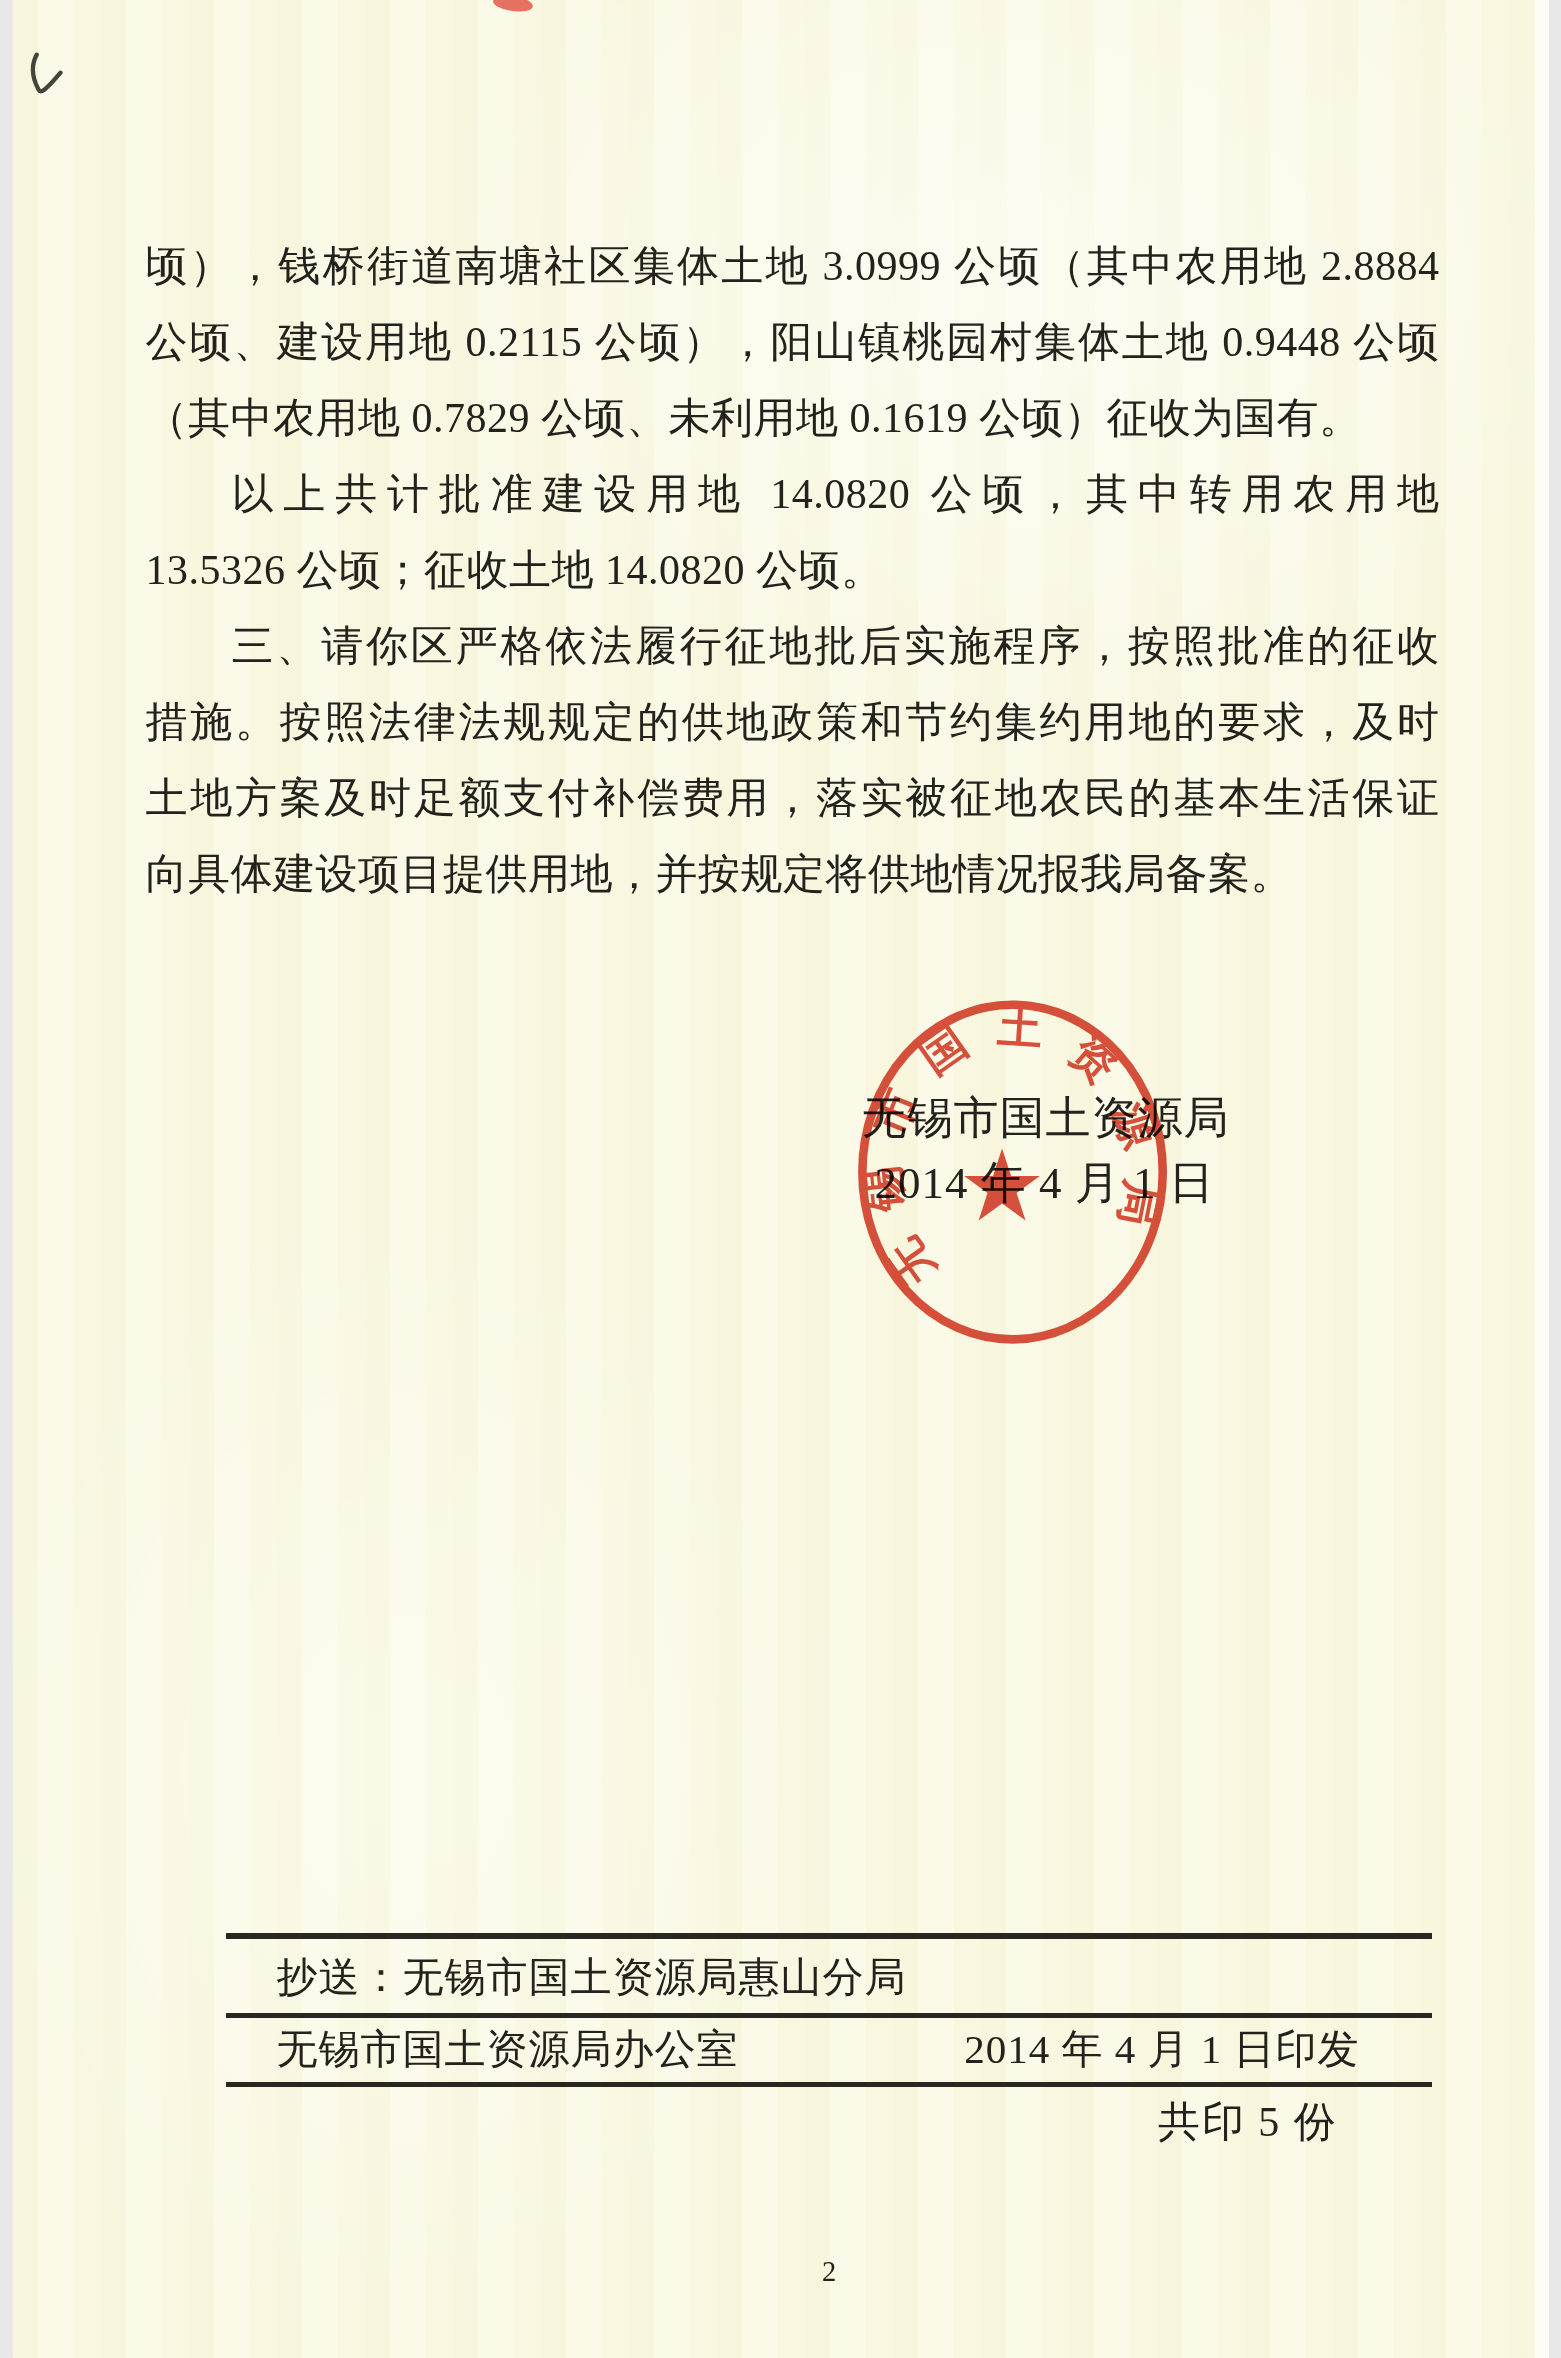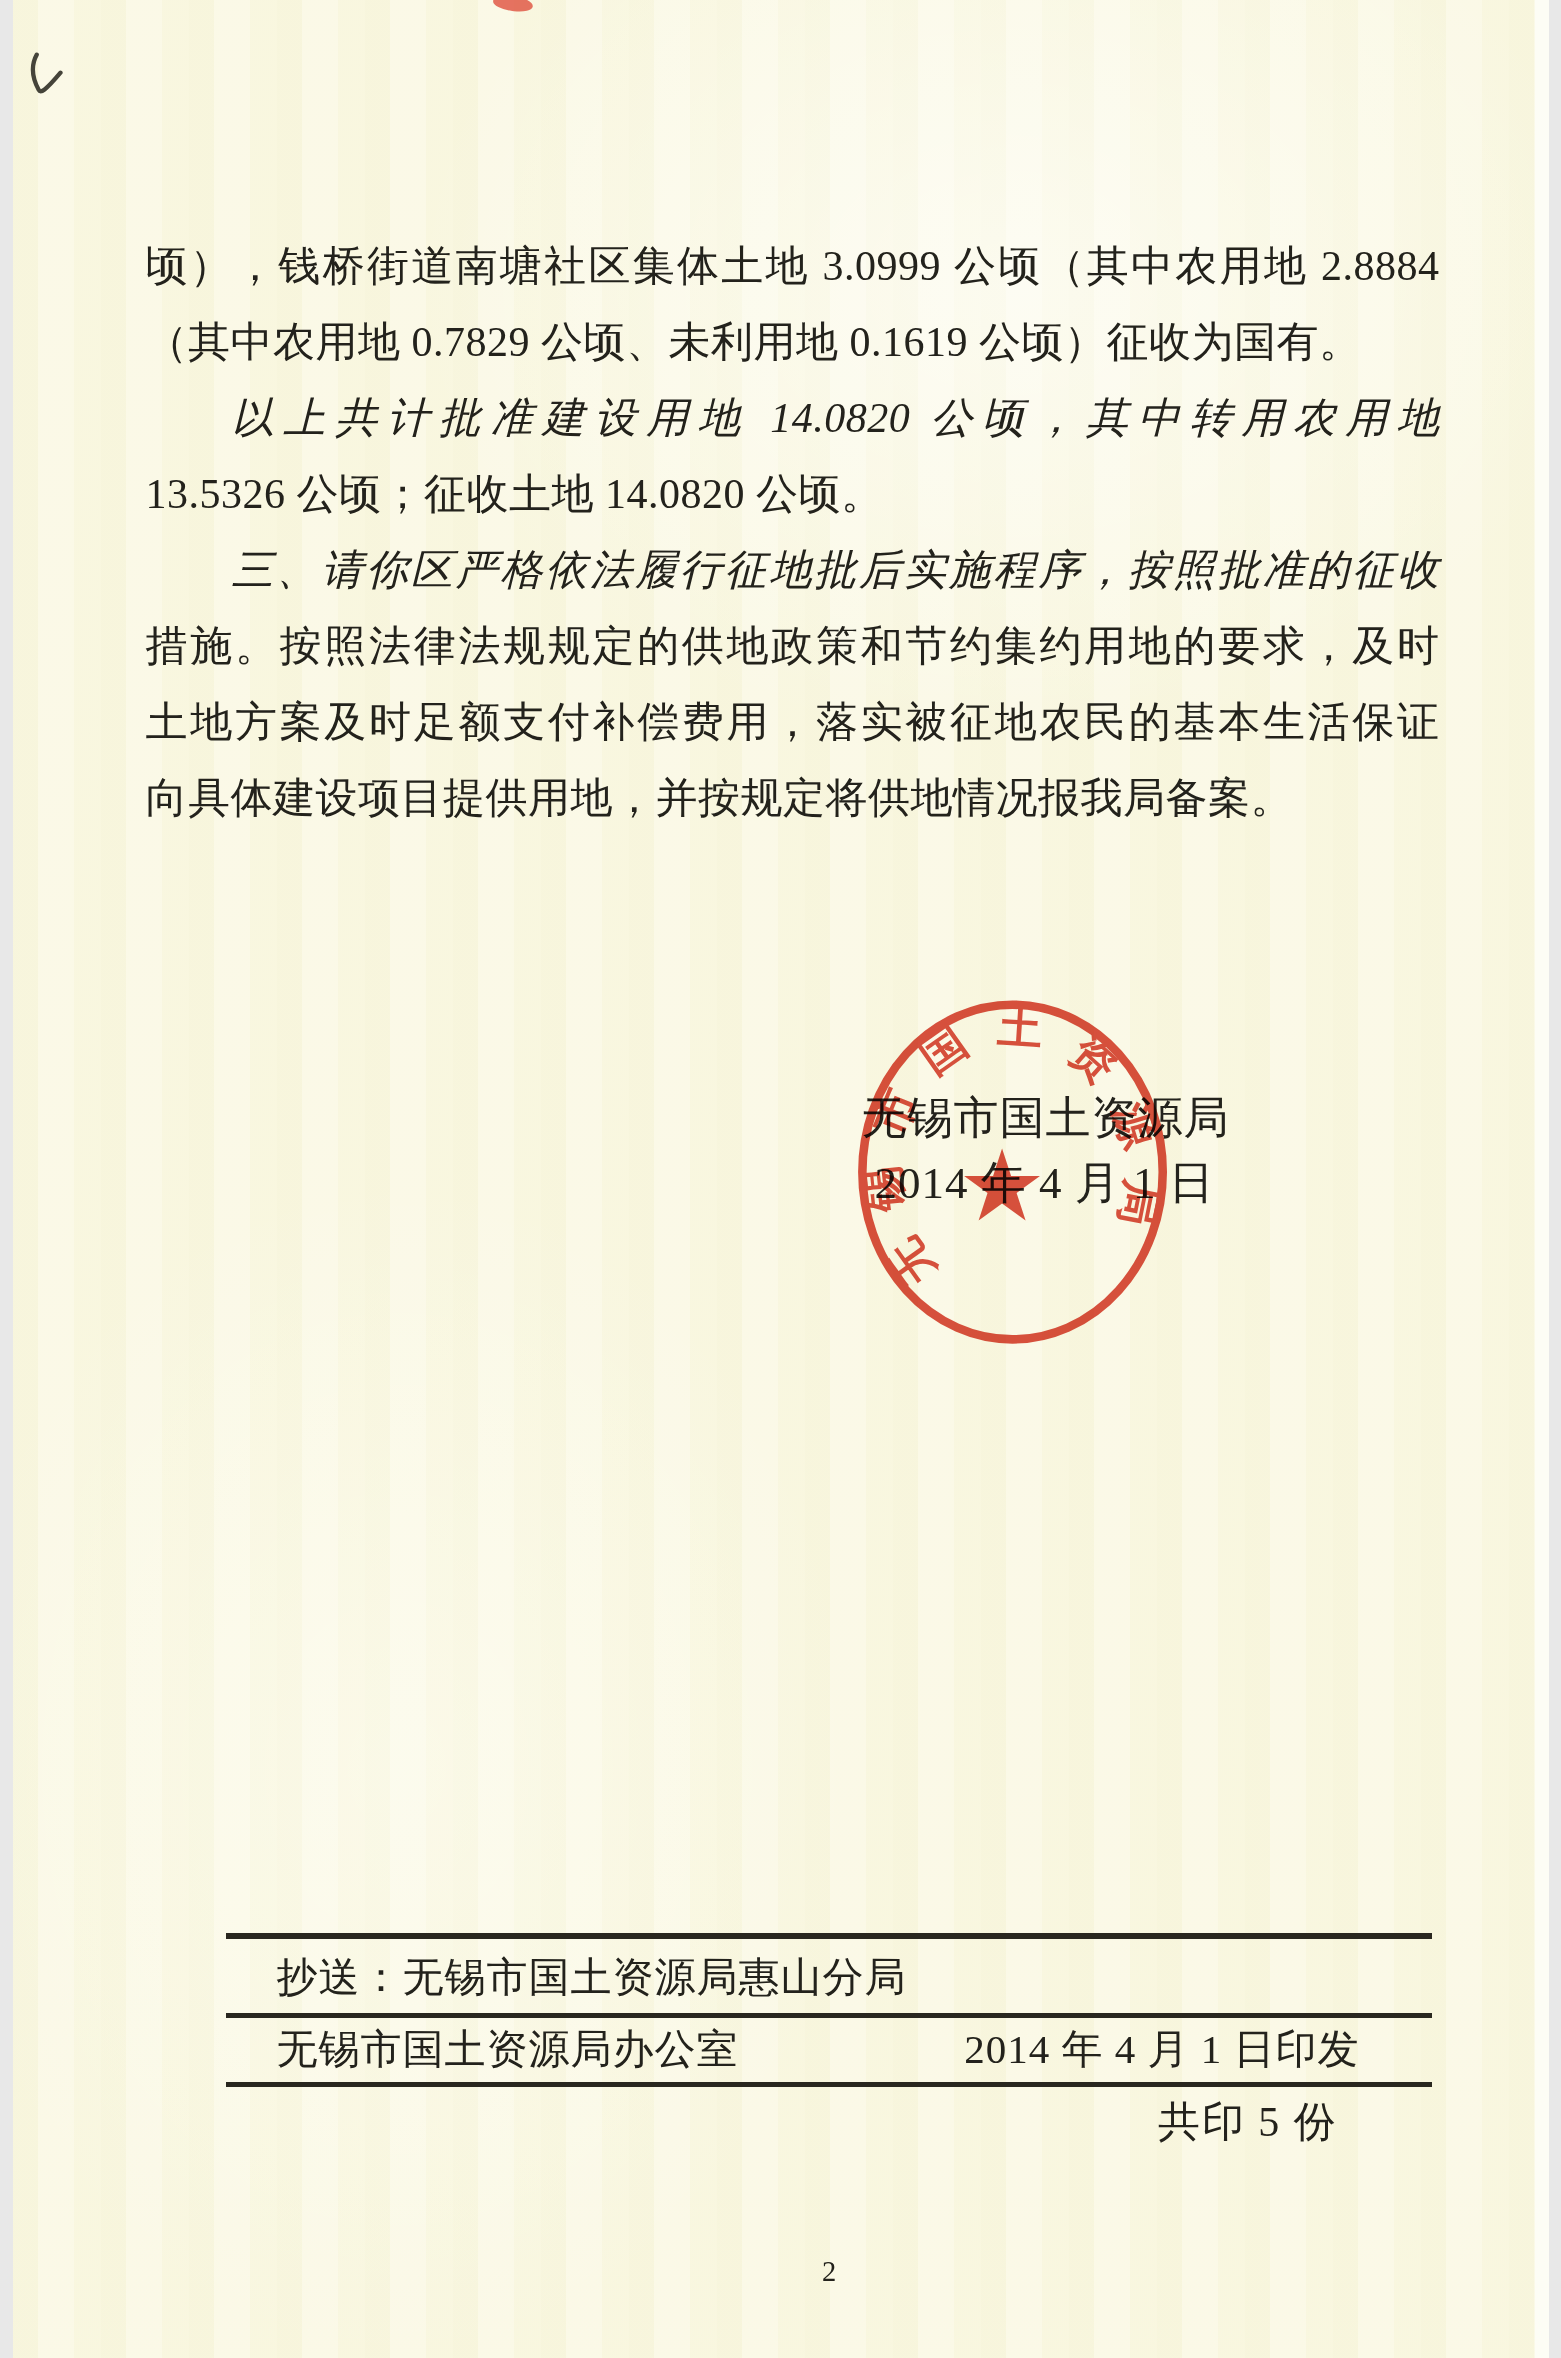--- a/index.html
+++ b/index.html
@@ -40,21 +40,21 @@
     font-size: 42px; letter-spacing: 0.5px;
     white-space: nowrap;
     text-align: left;
   }
   .line.fill {
     white-space: normal;
     text-align: justify;
     text-align-last: justify;
     text-justify: inter-character;
   }
-  .line.indent { text-indent: 86px; font-style: italic; }
+  .line.indent { text-indent: 86px; }
   
   .sig-agency {
     position: absolute; left: 849px; top: 1094px;
     font-size: 45px; letter-spacing: 1px; line-height: 49px;
     z-index: 2;
   }
   .sig-date {
     position: absolute; left: 862px; top: 1159px;
     font-size: 45px; letter-spacing: 1px; line-height: 49px;
     z-index: 2;
@@ -98,20 +98,21 @@
 <div class="page">
 
   <svg class="pen-mark" width="48" height="57" viewBox="0 0 50 60">
     <path d="M 10 7 C 5 16, 4 29, 12 44 C 14 48, 19 45, 35 26" fill="none" stroke="#45443a" stroke-width="4.5" stroke-linecap="round"></path>
   </svg>
 
   <div class="red-speck"></div>
 
   <div class="body-text">
     <div class="line fill">顷），钱桥街道南塘社区集体土地 3.0999 公顷（其中农用地 2.8884</div>
+    <div class="line fill">公顷、建设用地 0.2115 公顷），阳山镇桃园村集体土地 0.9448 公顷</div>
     <div class="line">（其中农用地 0.7829 公顷、未利用地 0.1619 公顷）征收为国有。</div>
     <div class="line fill indent">以上共计批准建设用地 14.0820 公顷，其中转用农用地</div>
     <div class="line">13.5326 公顷；征收土地 14.0820 公顷。</div>
     <div class="line fill indent">三、请你区严格依法履行征地批后实施程序，按照批准的征收</div>
     <div class="line fill">措施。按照法律法规规定的供地政策和节约集约用地的要求，及时</div>
     <div class="line fill">土地方案及时足额支付补偿费用，落实被征地农民的基本生活保证</div>
     <div class="line">向具体建设项目提供用地，并按规定将供地情况报我局备案。</div>
   </div>
 
   <div class="sig-agency">无锡市国土资源局</div>

